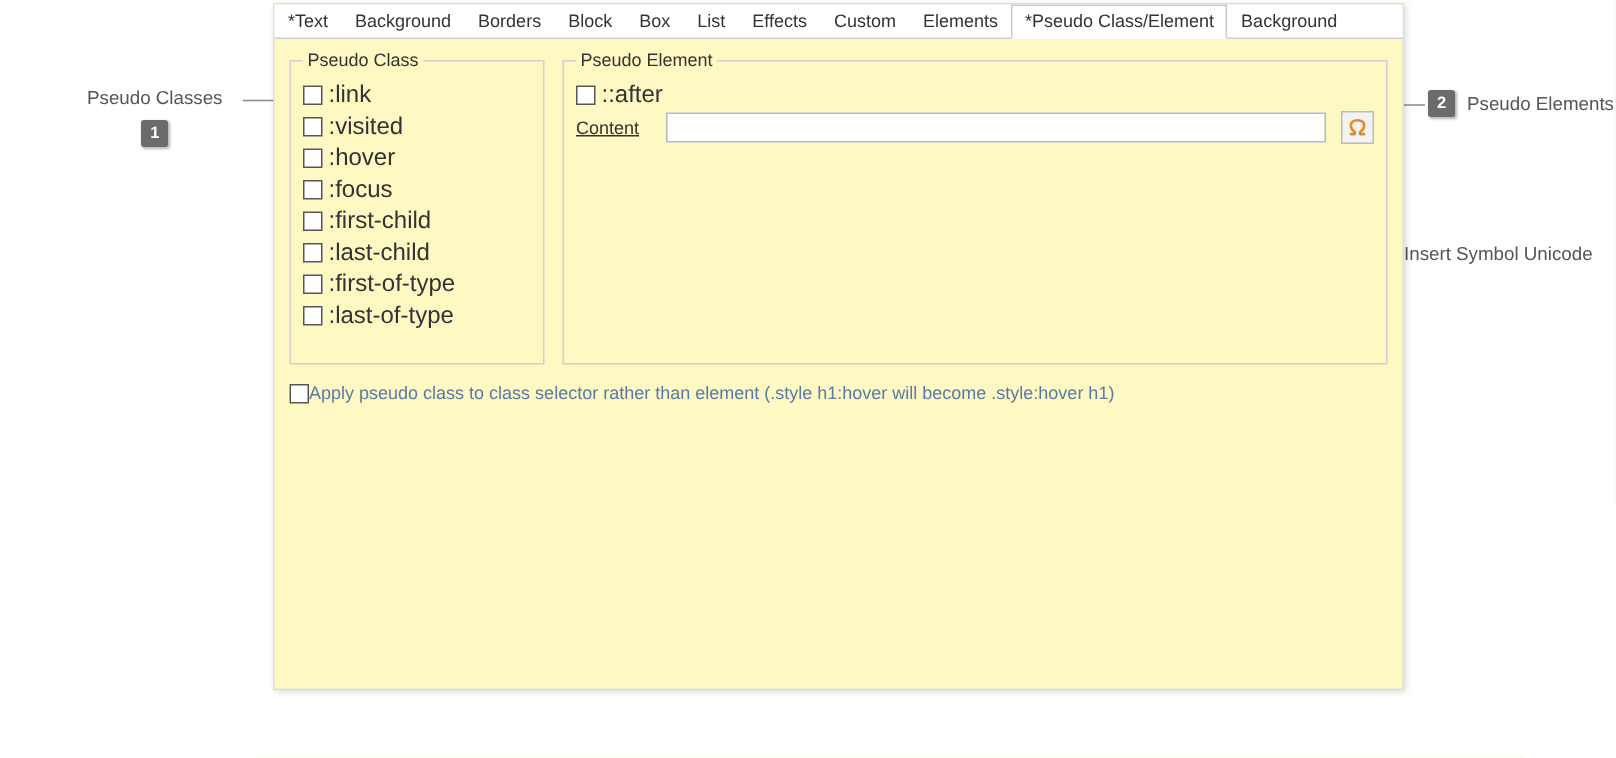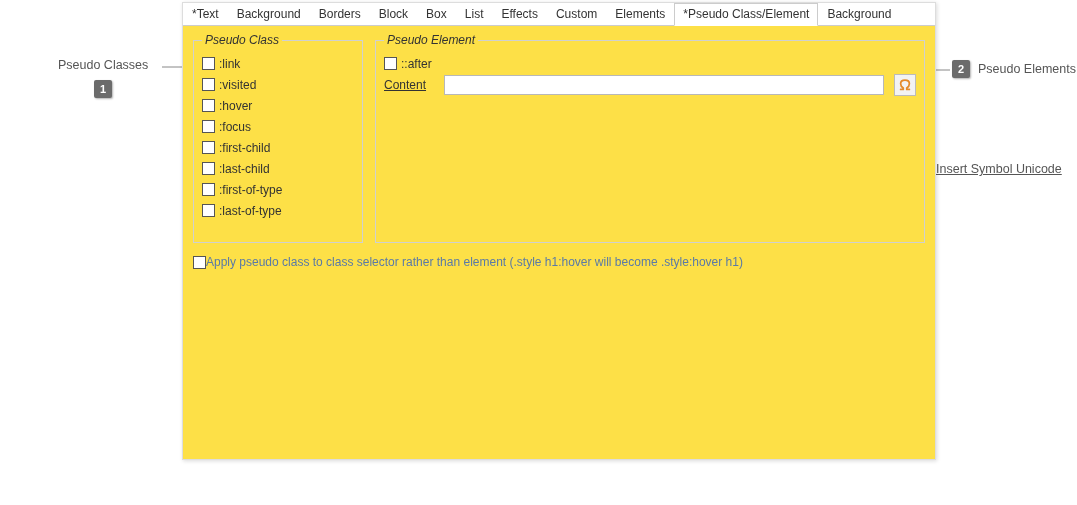--- a/index.html
+++ b/index.html
@@ -12,21 +12,21 @@
     width: 1077px;
     height: 505px;
     position: relative;
   }
   .panel {
     position: absolute;
     left: 182px;
     top: 2px;
     width: 754px;
     height: 458px;
-    background: #fde047;
+    background: #fef9c3;
     border: 1px solid #ddd;
     box-shadow: 1px 1px 4px rgba(0,0,0,0.15);
   }
   .tabs {
     display: flex;
     border-bottom: 1px solid #ccc;
     height: 23px;
     background: #fff;
   }
   .tab {
@@ -53,30 +53,29 @@
   fieldset.group {
     border: 1px solid #d0d0d0;
     margin: 0;
     padding: 6px 8px 8px 8px;
     position: relative;
   }
   fieldset.group > legend {
     font-size: 12px;
     padding: 0 3px;
     color: #333;
-    font-style: italic;
   }
   .group-pclass { width: 170px; height: 210px; }
   .group-pelem  { flex: 1; height: 210px; }
   .chk-row {
     display: flex;
     align-items: center;
     gap: 4px;
     height: 21px;
-    font-size: 12px;
+    font-size: 16px;
   }
   .chk {
     width: 13px; height: 13px;
     border: 1px solid #555;
     background: #fff;
     display: inline-flex;
     align-items: center;
     justify-content: center;
     cursor: pointer;
   }
@@ -160,21 +159,21 @@
 </svg>
 
 <div class="callout" style="left:952px; top:60px;">
   <span class="badge">2</span>
   <span>Pseudo Elements</span>
 </div>
 <svg class="leader" style="left:810px; top:68px;" width="150" height="10">
   <line x1="0" y1="2" x2="140" y2="2" stroke="#888" stroke-width="1"></line>
 </svg>
 
-<div class="callout" style="left:910px; top:160px;text-decoration:underline;">
+<div class="callout" style="left:910px; top:160px;">
   <span class="badge">3</span>
   <span>Insert Symbol Unicode</span>
 </div>
 <svg class="leader" style="left:866px; top:116px;" width="60" height="60">
   <line x1="0" y1="0" x2="48" y2="52" stroke="#888" stroke-width="1"></line>
 </svg>
 
 <div class="panel">
 
   <div class="tabs">

